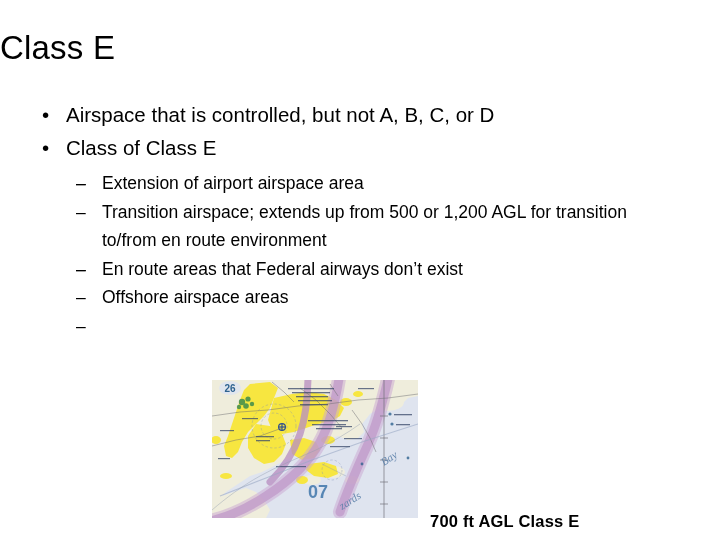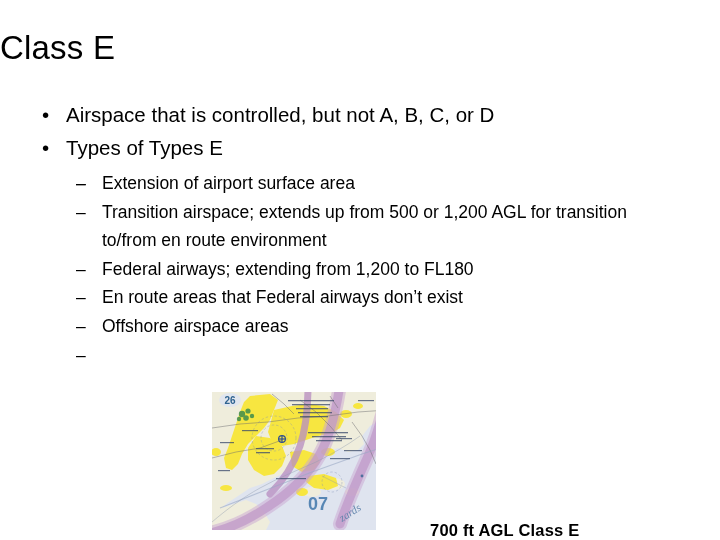--- a/index.html
+++ b/index.html
@@ -71,79 +71,77 @@
     top: 0;
     font-size: 17.5px;
     line-height: 1.63;
   }
   .lvl2 .txt { display: block; }
 
   
   .chart-figure {
     position: absolute;
     left: 212px;
-    top: 392px;
-    width: 164px;
+    top: 380px;
+    width: 206px;
     height: 138px;
     overflow: hidden;
     background: #dfe4ef;
   }
   .chart-figure svg { display: block; }
 
   
   .chart-caption {
     position: absolute;
     left: 430px;
     top: 512px;
     font-size: 16.5px;
     font-weight: bold;
     color: #000000;
     letter-spacing: 0.2px;
     white-space: nowrap;
-    margin-top: 9px;
   }
 </style>
 </head>
 <body>
 
 <div id="slide">
 
   <div class="slide-title">Class E</div>
 
   <div class="body-block">
 
     <div class="lvl1">
       <span class="marker">•</span>
       <span class="txt">Airspace that is controlled, but not A, B, C, or D</span>
     </div>
 
     <div class="lvl1">
       <span class="marker">•</span>
-      <span class="txt">Types of Types E</span>
+      <span class="txt">Class of Class E</span>
     </div>
 
     <div class="lvl2-list">
 
       <div class="lvl2">
         <span class="marker">–</span>
       </div>
 
       <div class="lvl2">
         <span class="marker">–</span>
-        <span class="txt">Extension of airport surface area</span>
+        <span class="txt">Extension of airport airspace area</span>
       </div>
 
       <div class="lvl2">
         <span class="marker">–</span>
         <span class="txt">Transition airspace; extends up from 500 or 1,200 AGL for transition to/from en route environment</span>
       </div>
 
       <div class="lvl2">
         <span class="marker">–</span>
-        <span class="txt">Federal airways; extending from 1,200 to FL180</span>
       </div>
 
       <div class="lvl2">
         <span class="marker">–</span>
         <span class="txt">En route areas that Federal airways don’t exist</span>
       </div>
 
       <div class="lvl2">
         <span class="marker">–</span>
         <span class="txt">Offshore airspace areas</span>

